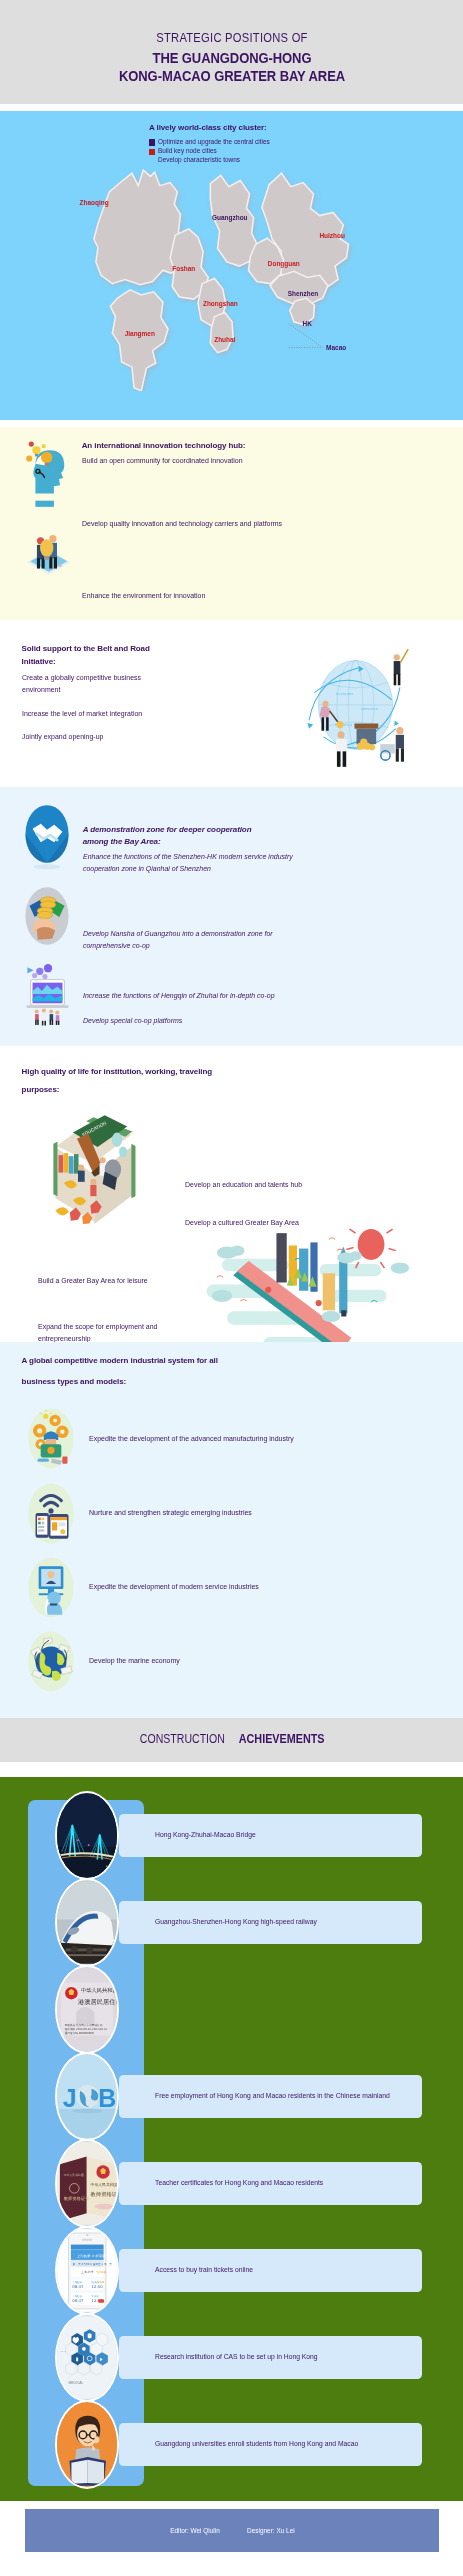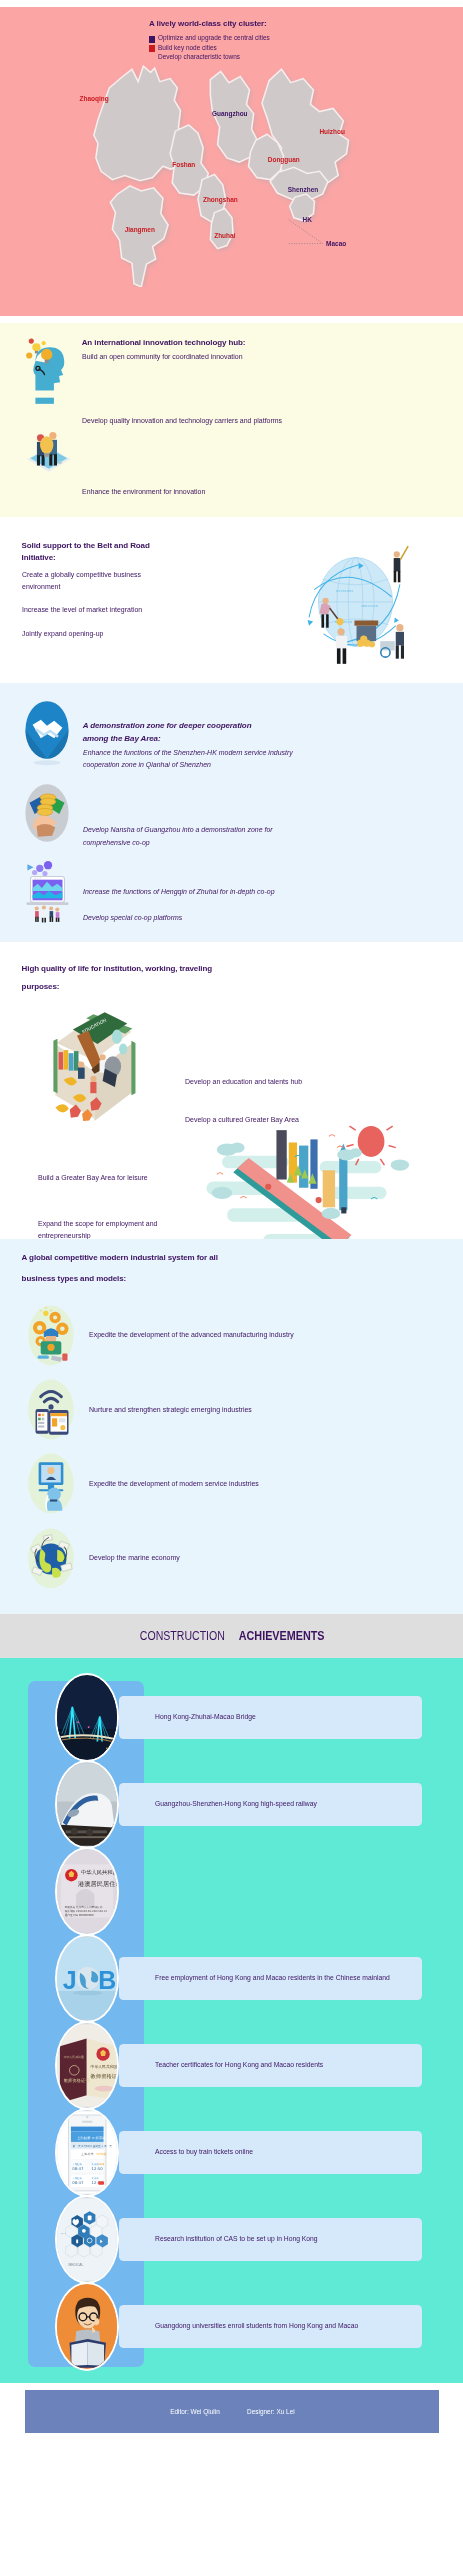--- a/index.html
+++ b/index.html
@@ -32,21 +32,21 @@
     font-size: 14px;
     letter-spacing: -0.1px;
     color: #3c1361;
     line-height: 1.22;
     margin-top: 3.6px;
     transform: scaleX(0.93);
   }
 
   
   .sec { position: relative; width: 464px; }
-  .sec-pink   { background: #fca5a5; }
+  .sec-pink   { background: #7dd3fc; }
   .sec-cream  { background: #fcfbe3; }
   .sec-white  { background: #ffffff; }
   .sec-blue   { background: #eaf4fc; }
   .sec-lblue  { background: #e9f5fd; }
   .sec-grey   { background: #dededf; }
   .gap-white  { background: #ffffff; height: 7.2px; width: 464px; }
 
   h2.sec-title {
     font-weight: 700;
     font-size: 8px;
@@ -115,21 +115,21 @@
   .indus .r { display: flex; align-items: center; padding-left: 25px; margin-bottom: 7.2px; }
   .indus .ic { width: 54px; flex: 0 0 54px; }
   .indus .tx { width: 319px; padding-left: 10.3px; }
 
   
   .ach-banner { text-align: center; padding: 14.4px 0 15.5px 0; }
   .ach-banner .t1 { display: inline-block; font-size: 12px; font-weight: 400; color: #3c1361; transform: scaleX(0.88); }
   .ach-banner .t2 { display: inline-block; font-size: 12px; font-weight: 700; color: #3c1361; transform: scaleX(0.9); margin-left: 1px;}
 
   
-  .ach-sec { position: relative; background: #5eead4; padding: 15.5px 0 13.4px 0; }
+  .ach-sec { position: relative; background: #4d7c0f; padding: 15.5px 0 13.4px 0; margin-top: 15px; }
   .ach-strip {
     position: absolute;
     left: 28px; top: 23px; bottom: 15.5px;
     width: 116px;
     background: #74b8f0;
     border-radius: 7.2px;
   }
   .ach-list { position: relative; }
   .ach-item { position: relative; display: flex; align-items: center; height: 87px; }
   .ach-oval {
@@ -172,20 +172,25 @@
   }
   .footer-bar span { transform: scaleX(0.92); }
 
   svg { display: block; }
 </style>
 </head>
 <body>
 
 <div class="page">
 
+  <div class="header">
+    <div class="kicker">STRATEGIC POSITIONS OF</div>
+    <div class="maintitle">THE GUANGDONG-HONG</div>
+    <div class="maintitle" style="margin-top:1px">KONG-MACAO GREATER BAY AREA</div>
+  </div>
 
   <div class="gap-white"></div>
 
   <div class="sec sec-pink map-sec">
     <div class="legend-box">
       <h2 class="sec-title">A lively world-class city cluster:</h2>
 
       <div class="legend-row">
         <span class="sw purple"></span>
         <span class="lt">Optimize and upgrade the central cities</span>

